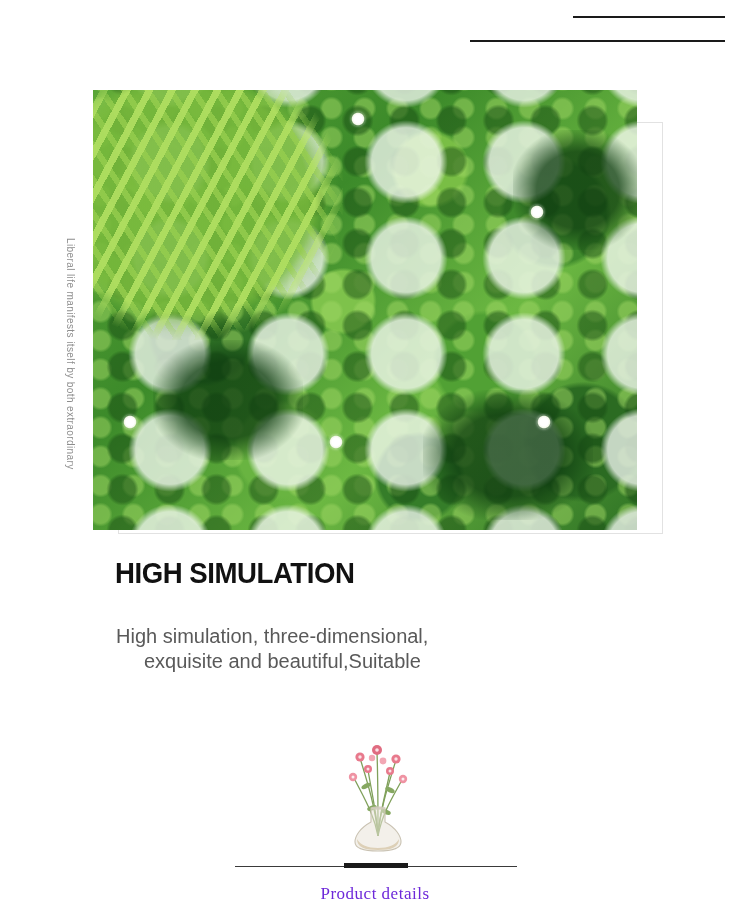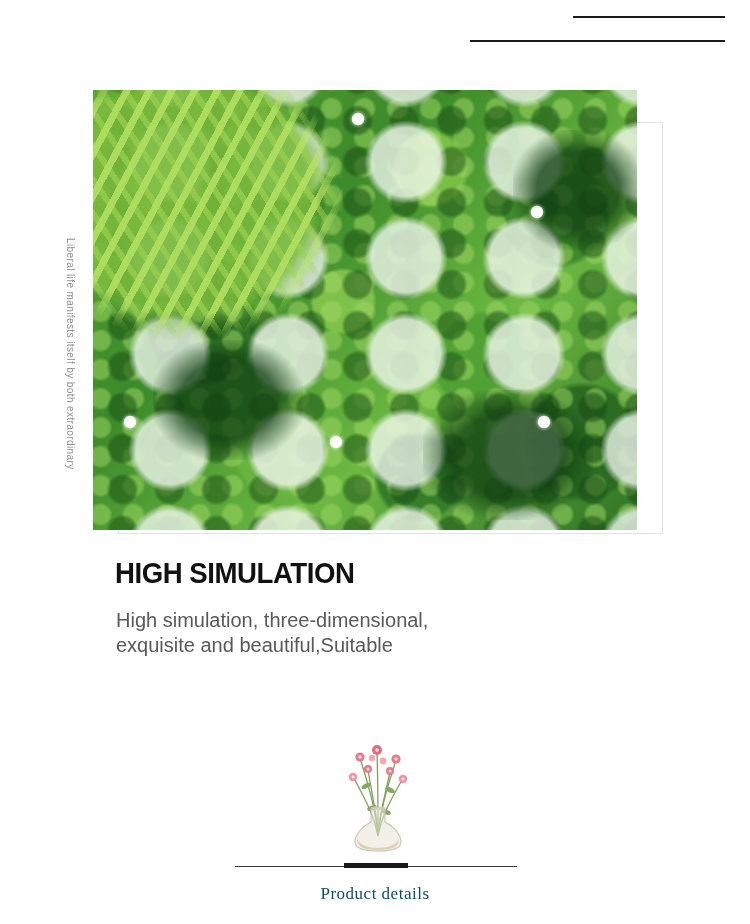--- a/index.html
+++ b/index.html
@@ -134,27 +134,27 @@
     font-weight: bold;
     letter-spacing: -0.5px;
     color: #111;
     font-family: "Liberation Sans", sans-serif;
     transform: scaleX(0.92);
     transform-origin: left center;
   }
   .subcopy {
     position: absolute;
     left: 116px;
-    top: 608px;
+    top: 624px;
     width: 440px;
     font-size: 20px;
     line-height: 25px;
     color: #595959;
   }
-  .subcopy .ln2 { display: block; }
+  .subcopy .ln2 { display: block; margin-left: 28px; }
   .subcopy .ln3 { display: block; padding-left: 6px; }
 
   
   .vase-wrap {
     position: absolute;
     left: 330px;
     top: 724px;
     width: 96px;
     height: 128px;
   }
@@ -177,21 +177,21 @@
     height: 5px;
     background: #1a1a1a;
   }
   .footer-label {
     position: absolute;
     left: 0;
     top: 884px;
     width: 750px;
     text-align: center;
     font-size: 17px;
-    color: #0c4a6e;
+    color: #6d28d9;
     font-family: "Liberation Serif", serif;
     letter-spacing: 0.5px;
   }
 </style>
 </head>
 <body>
 
 <div class="top-rule-1"></div>
 <div class="top-rule-2"></div>
 

